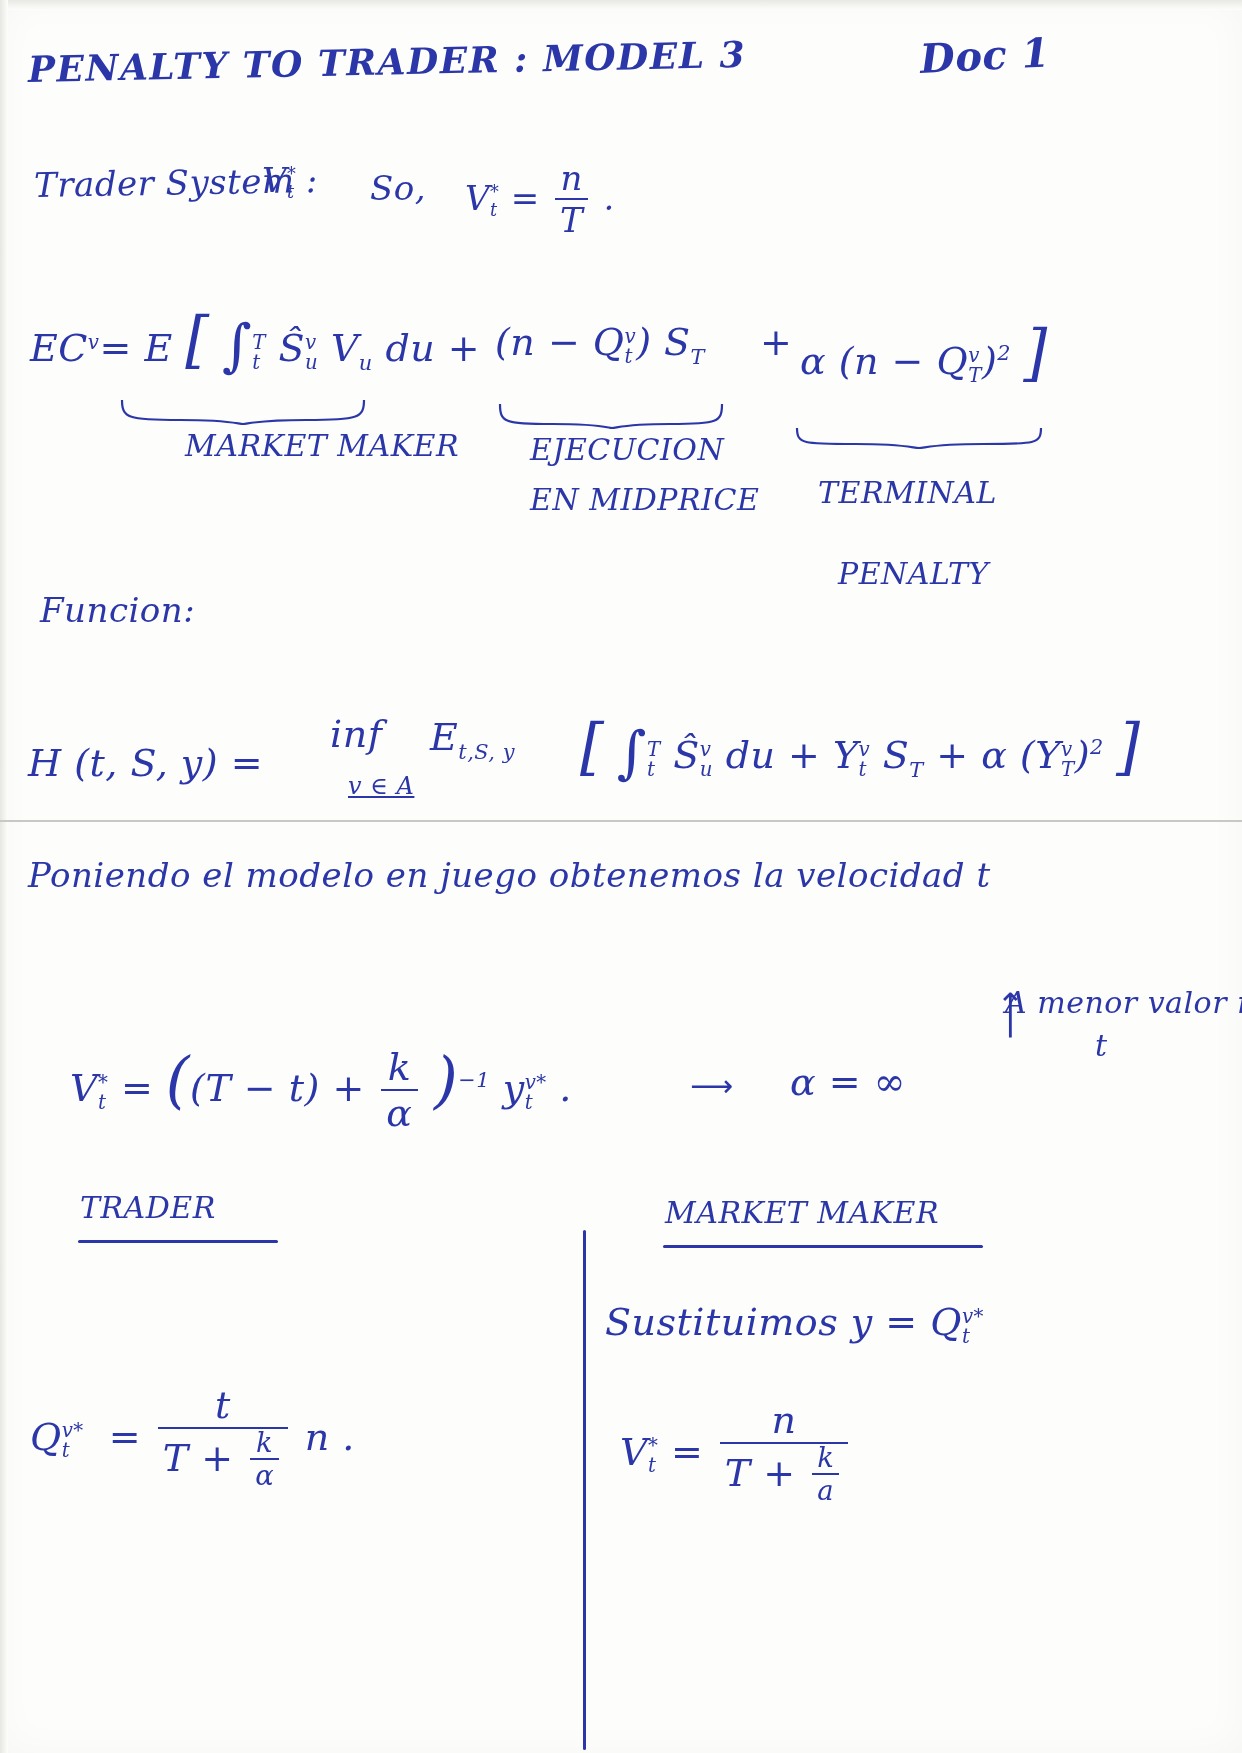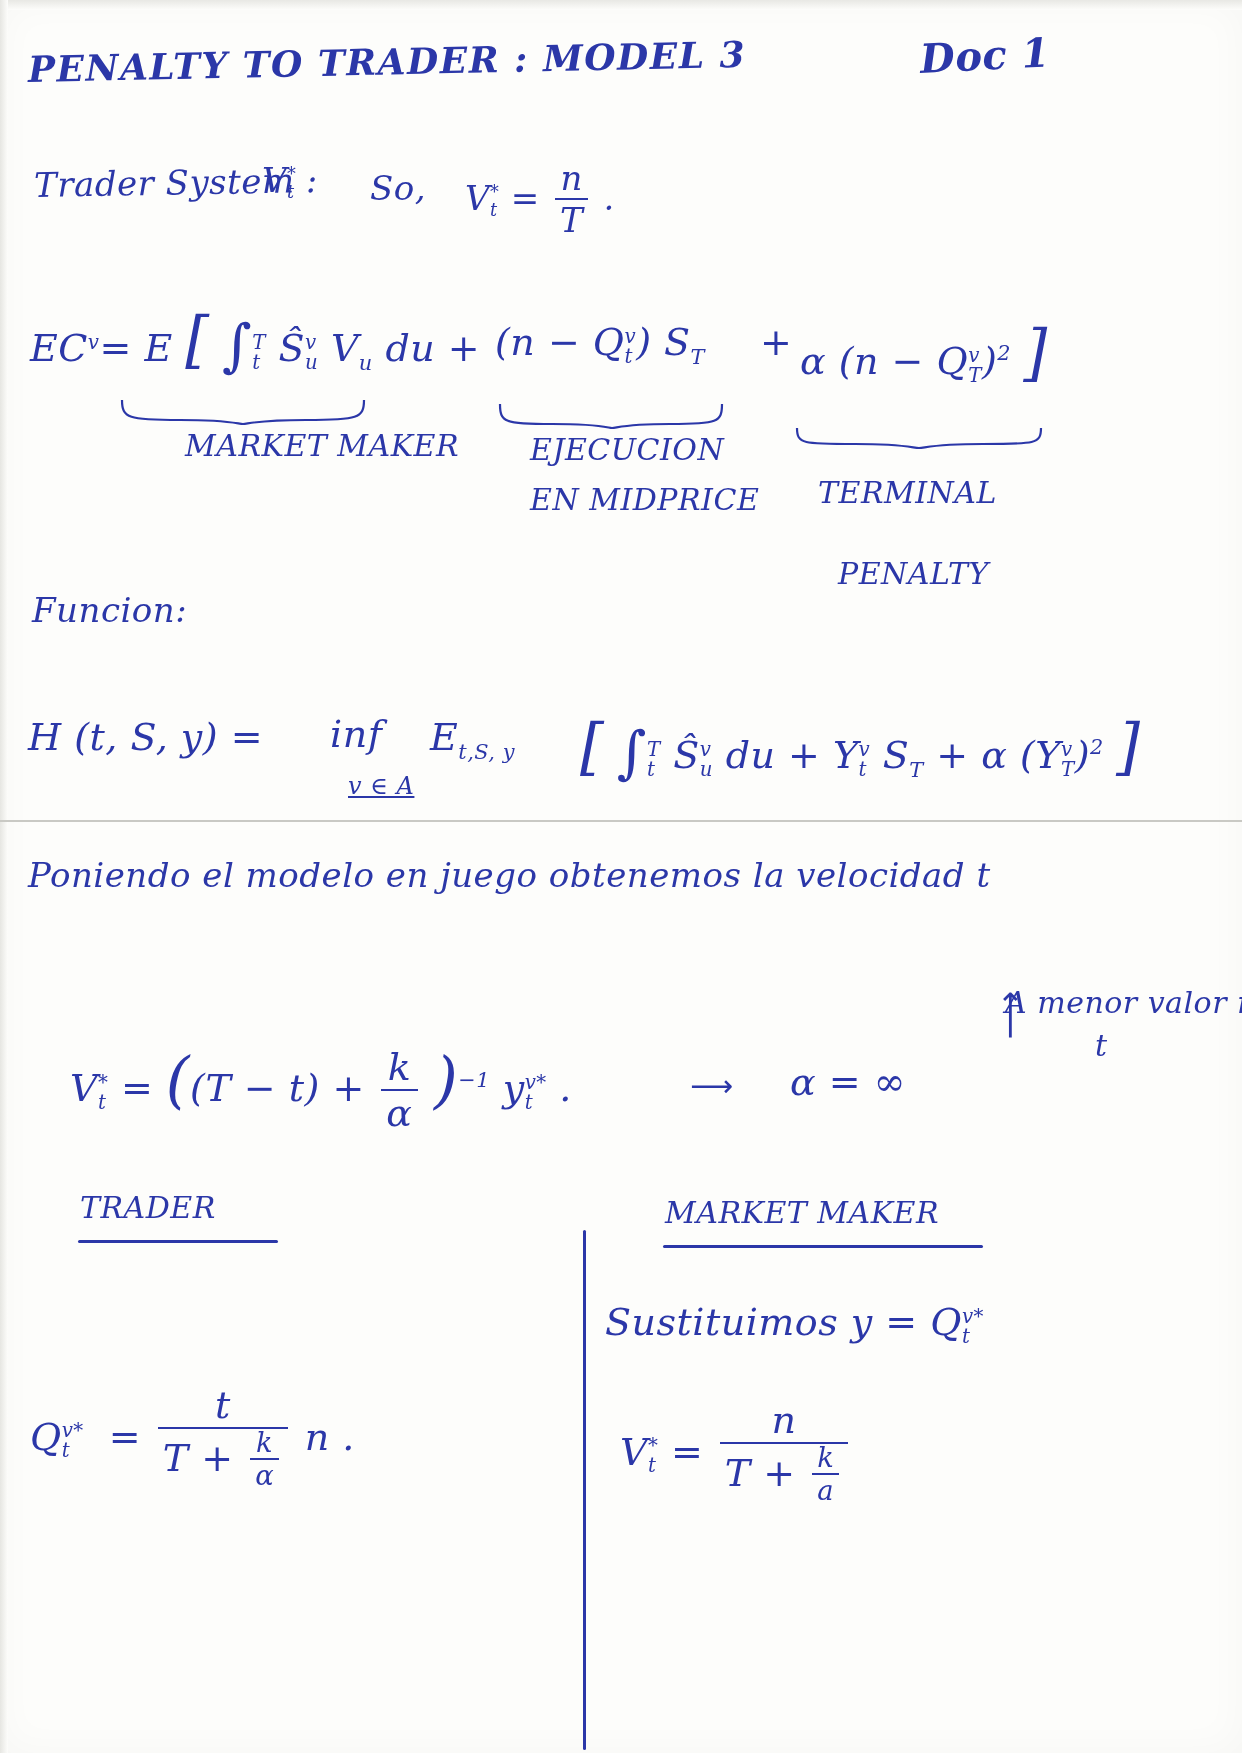--- a/index.html
+++ b/index.html
@@ -155,23 +155,23 @@
   </svg>
   <div class="hw sz-md" style="left:530px; top:432px;">EJECUCION</div>
   <div class="hw sz-md" style="left:530px; top:482px;">EN MIDPRICE</div>
 
   <svg class="brace-svg" style="left:795px; top:420px;" width="250" height="28">
     <path d="M2,8 C2,24 8,24 60,24 C110,24 118,28 124,28 C130,28 138,24 188,24 C240,24 246,24 246,8"></path>
   </svg>
   <div class="hw sz-md" style="left:818px; top:475px;">TERMINAL</div>
   <div class="hw sz-md" style="left:838px; top:528px;margin-top:28px;">PENALTY</div>
 
-  <div class="hw sz-lg" style="left:32px; top:590px;text-align:center;">Funcion:</div>
-
-  <div class="hw sz-eq" style="left:28px; top:715px;">H (t, S, y) =</div>
+  <div class="hw sz-lg" style="left:40px; top:590px;text-align:center;">Funcion:</div>
+
+  <div class="hw sz-eq" style="left:28px; top:741px;">H (t, S, y) =</div>
   <div class="hw sz-eq" style="left:330px; top:712px;text-align:center;">inf</div>
   <div class="hw sz-sm" style="left:348px; top:772px;text-decoration:underline;">v ∈ A</div>
   <div class="hw sz-eq" style="left:430px; top:715px;">E<sub class="h">t,S, y</sub></div>
   <div class="hw sz-eq" style="left:580px; top:712px;">
     <span class="bigbr">[</span>
     <span class="bigint">∫</span><span class="supsub"><i>T</i><i>t</i></span>
     Ŝ<span class="supsub"><i>v</i><i>u</i></span> du +
     Y<span class="supsub"><i>v</i><i>t</i></span> S<sub class="h">T</sub> + α
     (Y<span class="supsub"><i>v</i><i>T</i></span>)<sup class="h">2</sup>
     <span class="bigbr">]</span>

